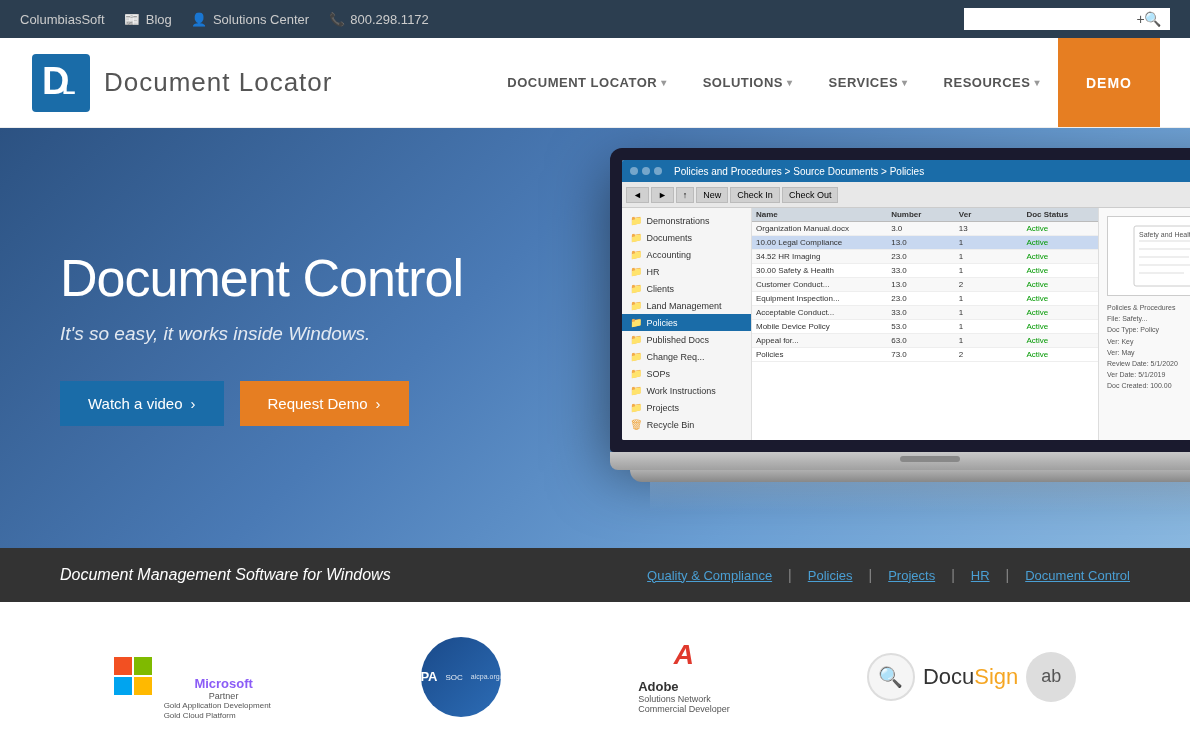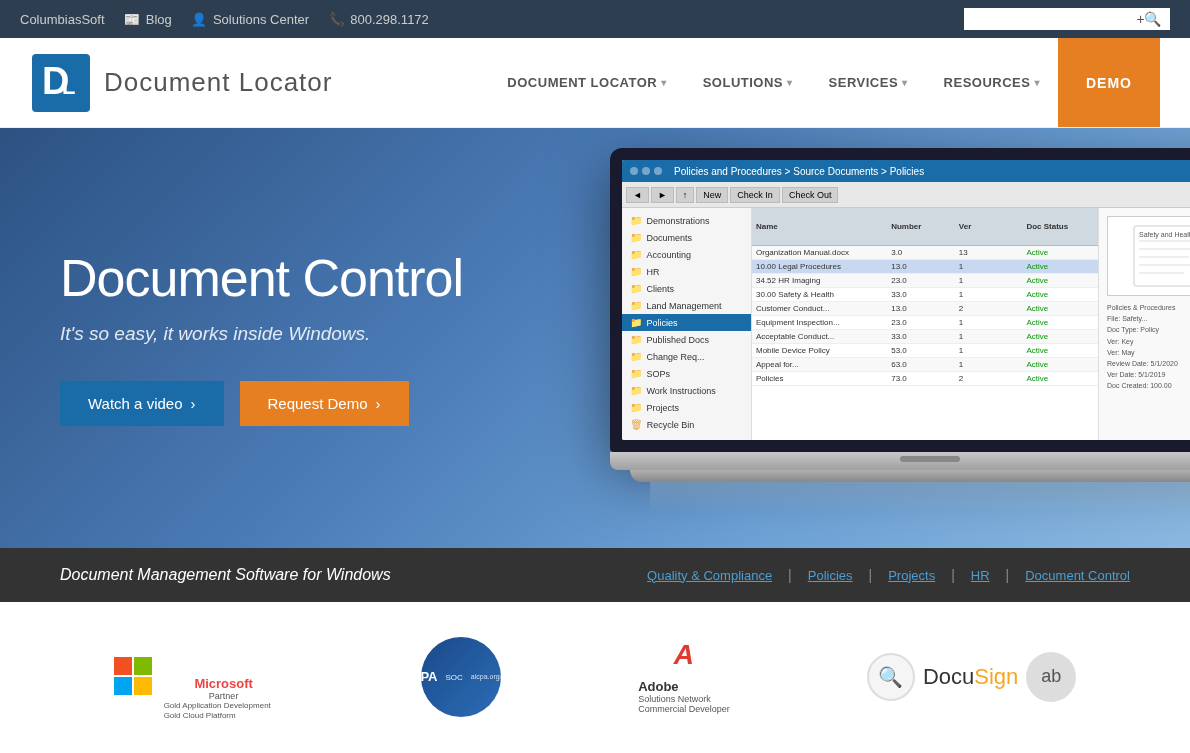--- a/index.html
+++ b/index.html
@@ -264,21 +264,21 @@
       font-size: 10px;
     }
     .screen-main {
       flex: 1;
       overflow: hidden;
     }
     .screen-table-header {
       display: grid;
       grid-template-columns: 2fr 1fr 1fr 1fr;
       background: #d0d8e0;
-      padding: 14px 4px;
+      padding: 2px 4px;
       font-size: 8px;
       font-weight: bold;
       color: #333;
       border-bottom: 1px solid #bbb;
     }
     .screen-table-row {
       display: grid;
       grid-template-columns: 2fr 1fr 1fr 1fr;
       padding: 2px 4px;
       font-size: 8px;
@@ -391,21 +391,21 @@
       gap: 10px;
     }
     .ms-logo {
       display: flex;
       flex-direction: column;
       align-items: center;
     }
     .ms-logo .ms-name {
       font-size: 13px;
       font-weight: bold;
-      color: #ef4444;
+      color: #8b5cf6;
       margin-top: 44px;
     }
     .ms-logo .ms-sub {
       font-size: 9px;
       color: #555;
     }
     .ms-partner-badge {
       font-size: 8px;
       color: #555;
       max-width: 120px;
@@ -631,21 +631,21 @@
                     <span>Ver</span>
                     <span>Doc Status</span>
                 </div>
                 <div class="screen-table-row">
                   <span>Organization Manual.docx</span>
                     <span>3.0</span>
                     <span>13</span>
                     <span class="status-online">Active</span>
                 </div>
                 <div class="screen-table-row selected">
-                  <span>10.00 Legal Procedures</span>
+                  <span>10.00 Legal Compliance</span>
                     <span>13.0</span>
                     <span>1</span>
                     <span class="status-online">Active</span>
                 </div>
                 <div class="screen-table-row">
                   <span>34.52 HR Imaging</span>
                     <span>23.0</span>
                     <span>1</span>
                     <span class="status-online">Active</span>
                 </div>

